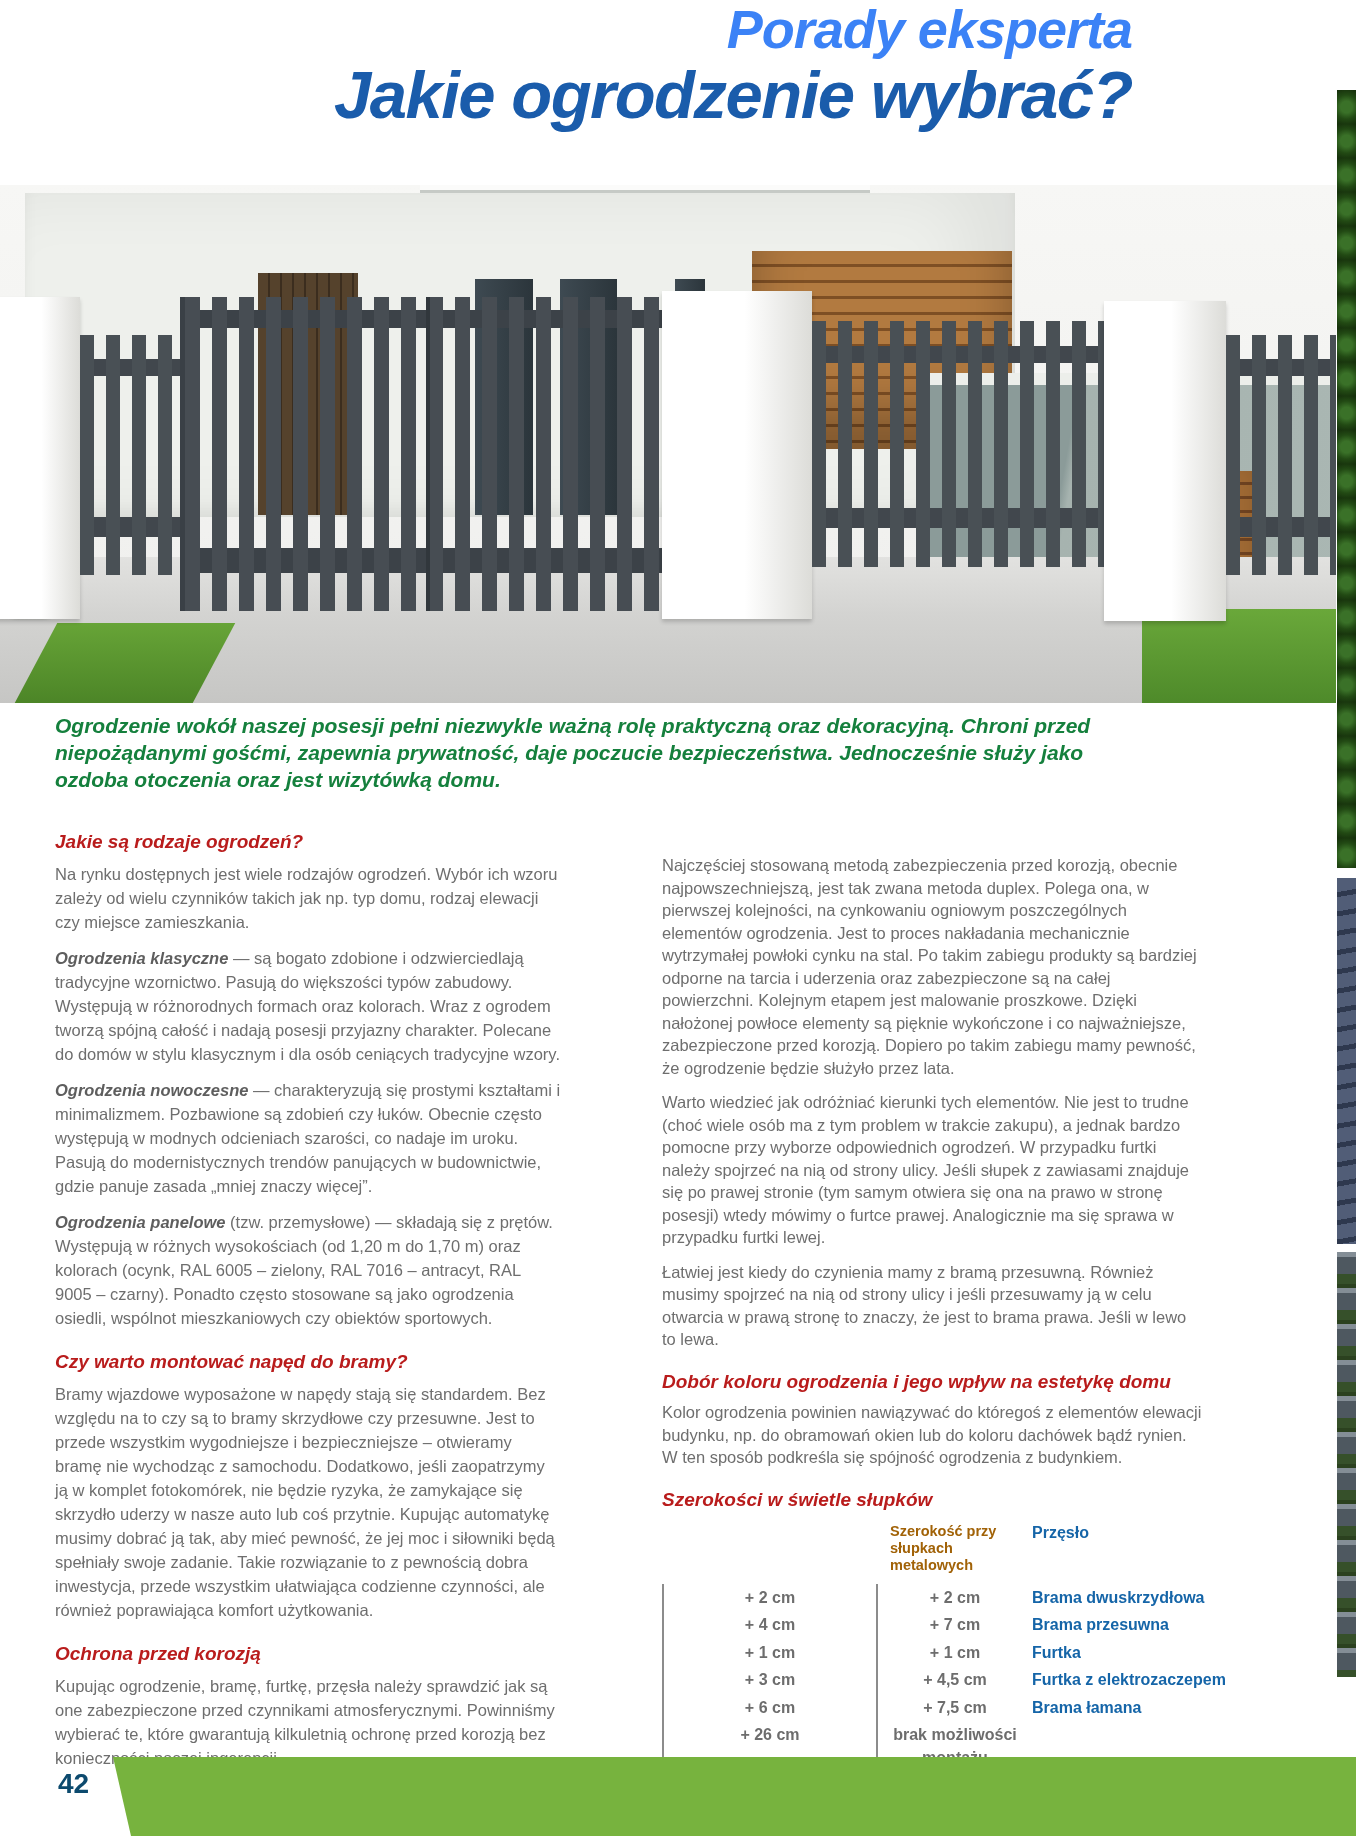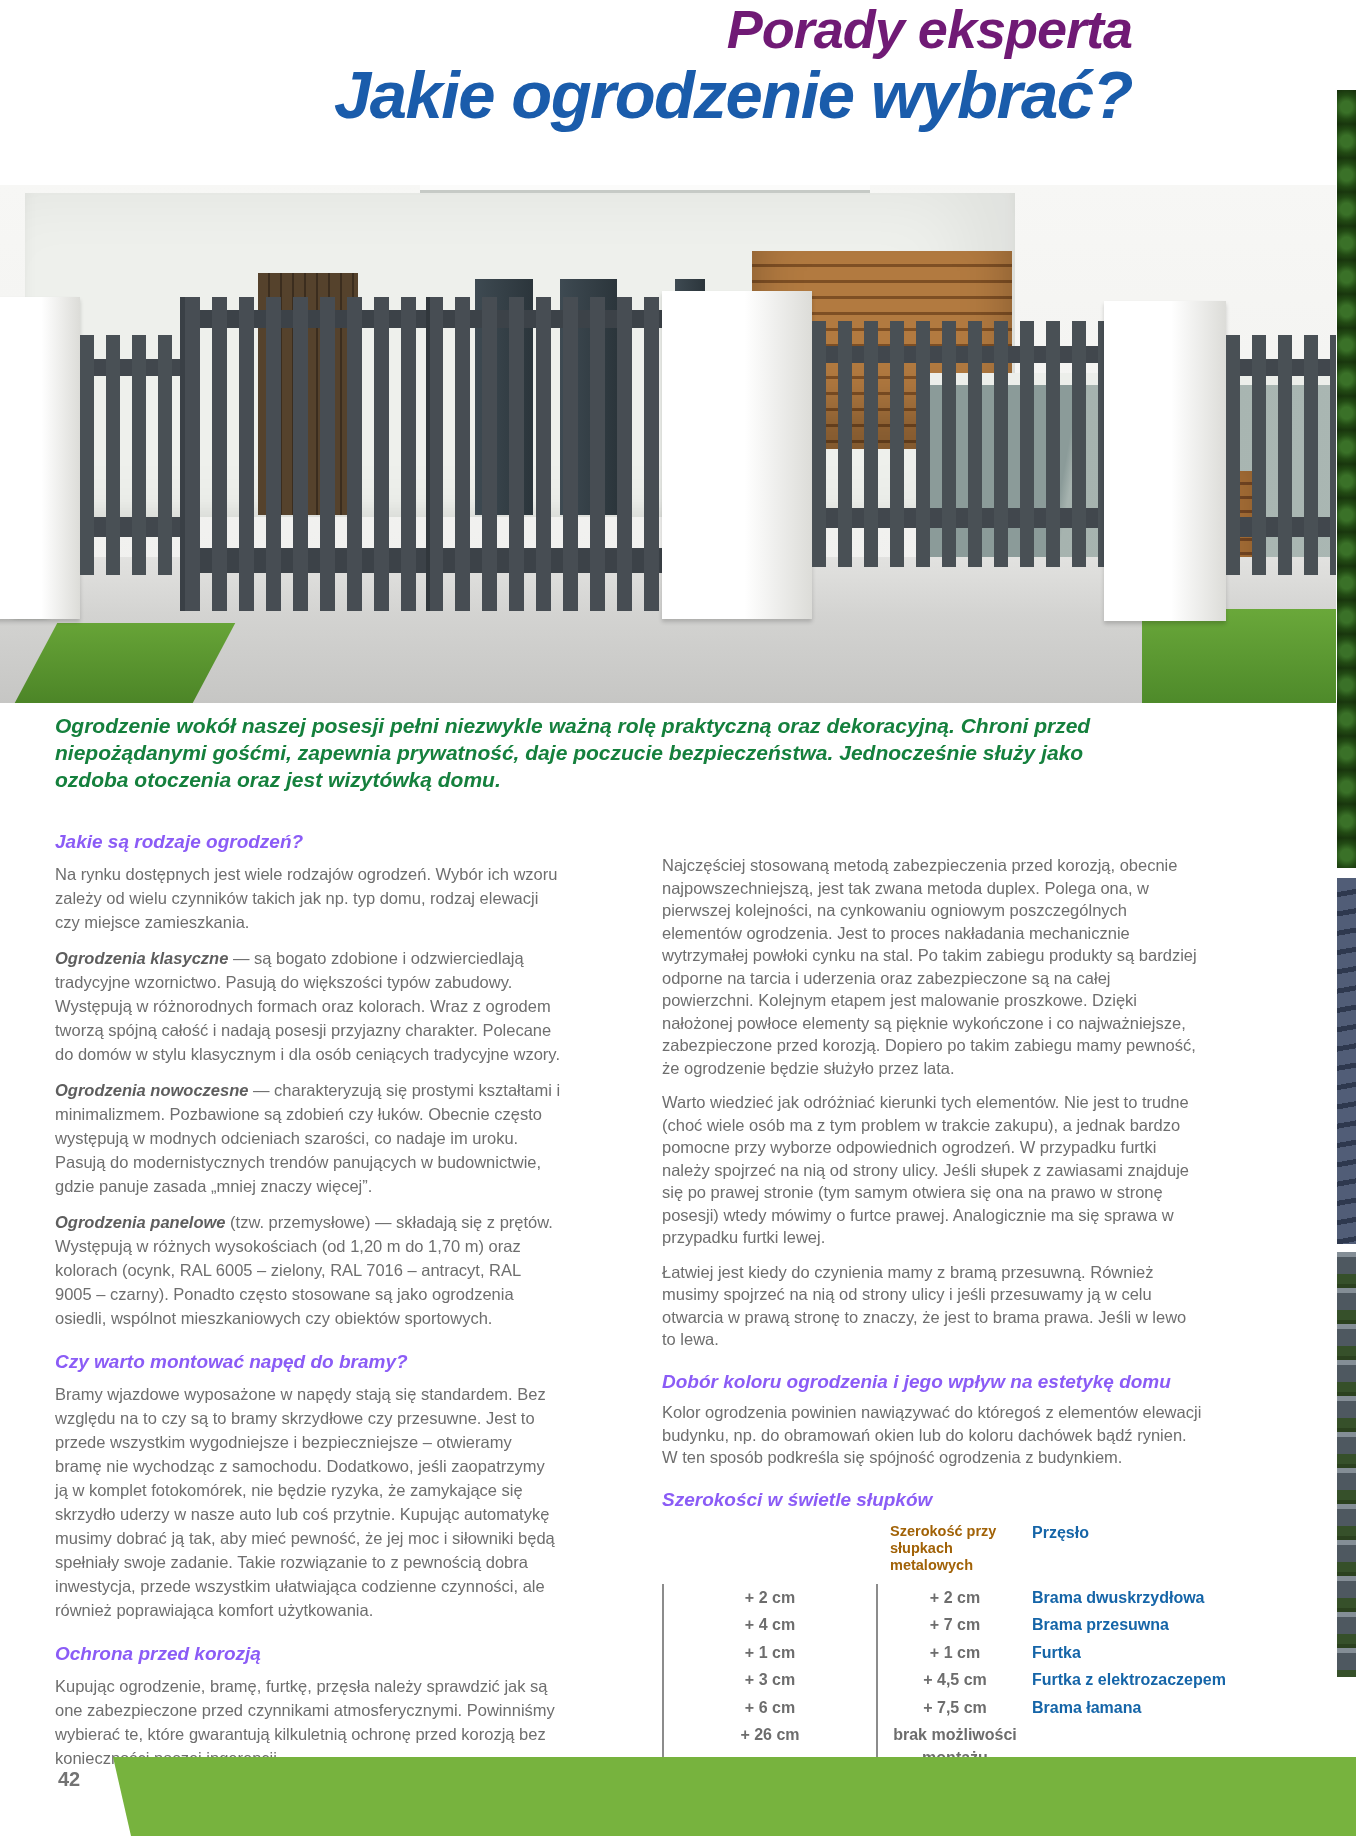--- a/index.html
+++ b/index.html
@@ -3,21 +3,21 @@
 <meta charset="utf-8">
 <style>
   html,body { margin:0; padding:0; background:#ffffff; }
   .page {
     position:relative; width:1356px; height:1836px; overflow:hidden;
     background:#ffffff; font-family:"Liberation Sans", sans-serif;
   }
 
   
   .header-block { position:absolute; top:2px; left:0; right:224px; text-align:right; line-height:1.02; }
-  .kicker { color:#701a75; font-size:54px; font-weight:bold; font-style:italic; letter-spacing:-1px;padding-left:48px; }
+  .kicker { color:#3b82f6; font-size:54px; font-weight:bold; font-style:italic; letter-spacing:-1px;padding-left:48px; }
   .main-title { color:#1a5cab; font-size:67px; font-weight:bold; font-style:italic; letter-spacing:-1.5px; margin-top:4px; }
 
   
   .hero { position:absolute; left:0; top:185px; width:1336px; height:518px; overflow:hidden;
           background:linear-gradient(180deg,#f7f7f5 0%,#f2f2f0 55%,#eeeeec 100%); }
   .pavement { position:absolute; left:0; top:372px; width:100%; height:146px;
               background:linear-gradient(180deg,#e2e2e0 0%,#d3d3d1 40%,#c6c6c4 100%); }
   .house-wall { position:absolute; left:25px; top:8px; width:990px; height:324px; background:#eef0ec;
                 box-shadow:inset -50px 0 70px rgba(0,0,0,0.06), inset 0 -8px 14px rgba(0,0,0,0.05); }
   .louver-band { position:absolute; left:420px; top:0; width:450px; height:34px;
@@ -76,39 +76,39 @@
 
   
   .intro { position:absolute; left:55px; top:712px; width:1088px; margin:0;
            color:#15803d; font-weight:bold; font-style:italic; font-size:21px; line-height:27px; }
 
   
   .col { position:absolute; color:#6e6e6e; }
   .col-left  { left:55px;  top:830px; width:506px; font-size:16.5px; line-height:24px; }
   .col-right { left:662px; top:854px; width:640px; font-size:16.5px; line-height:22.5px; }
   .col-right p.body { width:540px; }
-  .sec-h { color:#8b5cf6; font-style:italic; font-weight:bold; font-size:19px; margin:20px 0 8px; }
+  .sec-h { color:#b91c1c; font-style:italic; font-weight:bold; font-size:19px; margin:20px 0 8px; }
   .col-left .sec-h.first { margin-top:0; }
   p.body { margin:0 0 12px; }
   .lead { font-weight:bold; font-style:italic; color:#5e5e5e; }
 
   
   .spec-grid { display:grid; grid-template-columns:216px 154px 270px; margin-top:2px; }
   .th { color:#a16207; font-weight:bold; font-size:14.5px; line-height:17px; padding:4px 0 10px; }
   .th.h1 { padding-left:12px; }
   .th.h2 { padding-left:46px; }
   .cell { padding:2.5px 0; font-weight:bold; font-size:16px; }
   .cell.label { color:#1565a8; }
   .cell.val { color:#6d6d6d; text-align:center; }
   .cell.mid { border-left:2px solid #8c8c8c; border-right:2px solid #8c8c8c; }
 
   
   .green-band { position:absolute; left:0; top:1757px; width:1356px; height:79px; background:#77b33e;
                 clip-path:polygon(113px 0, 1356px 0, 1356px 79px, 131px 79px); }
-  .page-num { position:absolute; left:58px; top:1768px; color:#737373; font-size:20px; font-weight:bold; }
+  .page-num { position:absolute; left:58px; top:1768px; color:#0c4a6e; font-size:28px; font-weight:bold; }
 </style>
 </head>
 <body>
 
 <div class="page">
 
   <div class="header-block">
     <div class="kicker">Porady eksperta</div>
     <div class="main-title">Jakie ogrodzenie wybrać?</div>
   </div>

